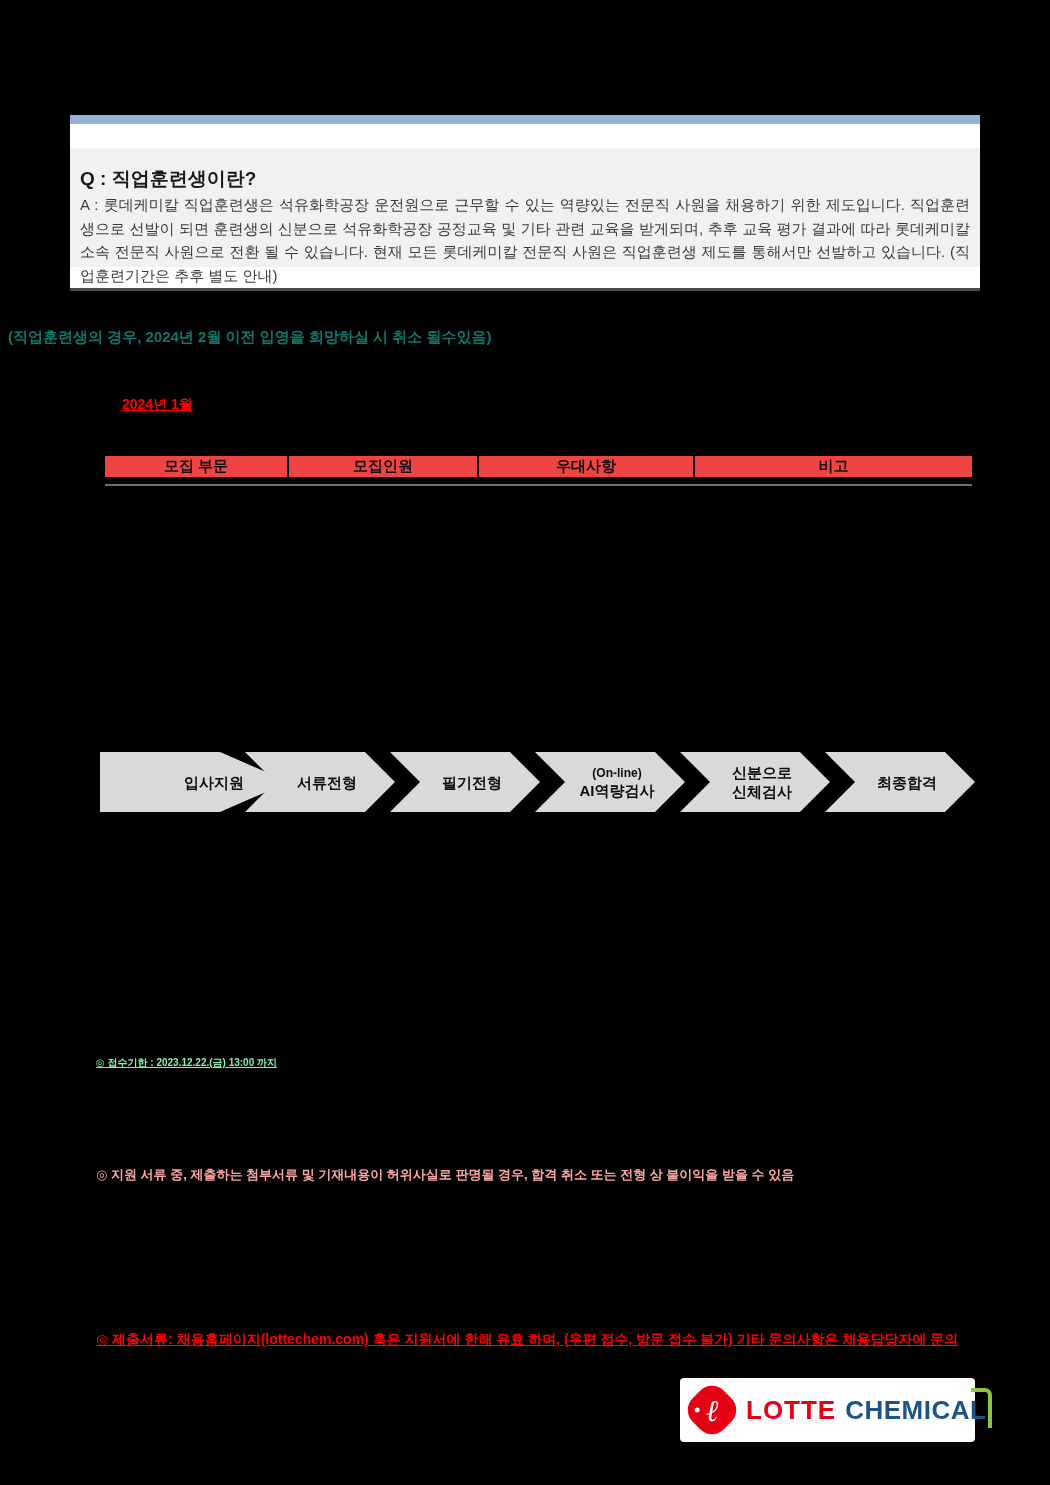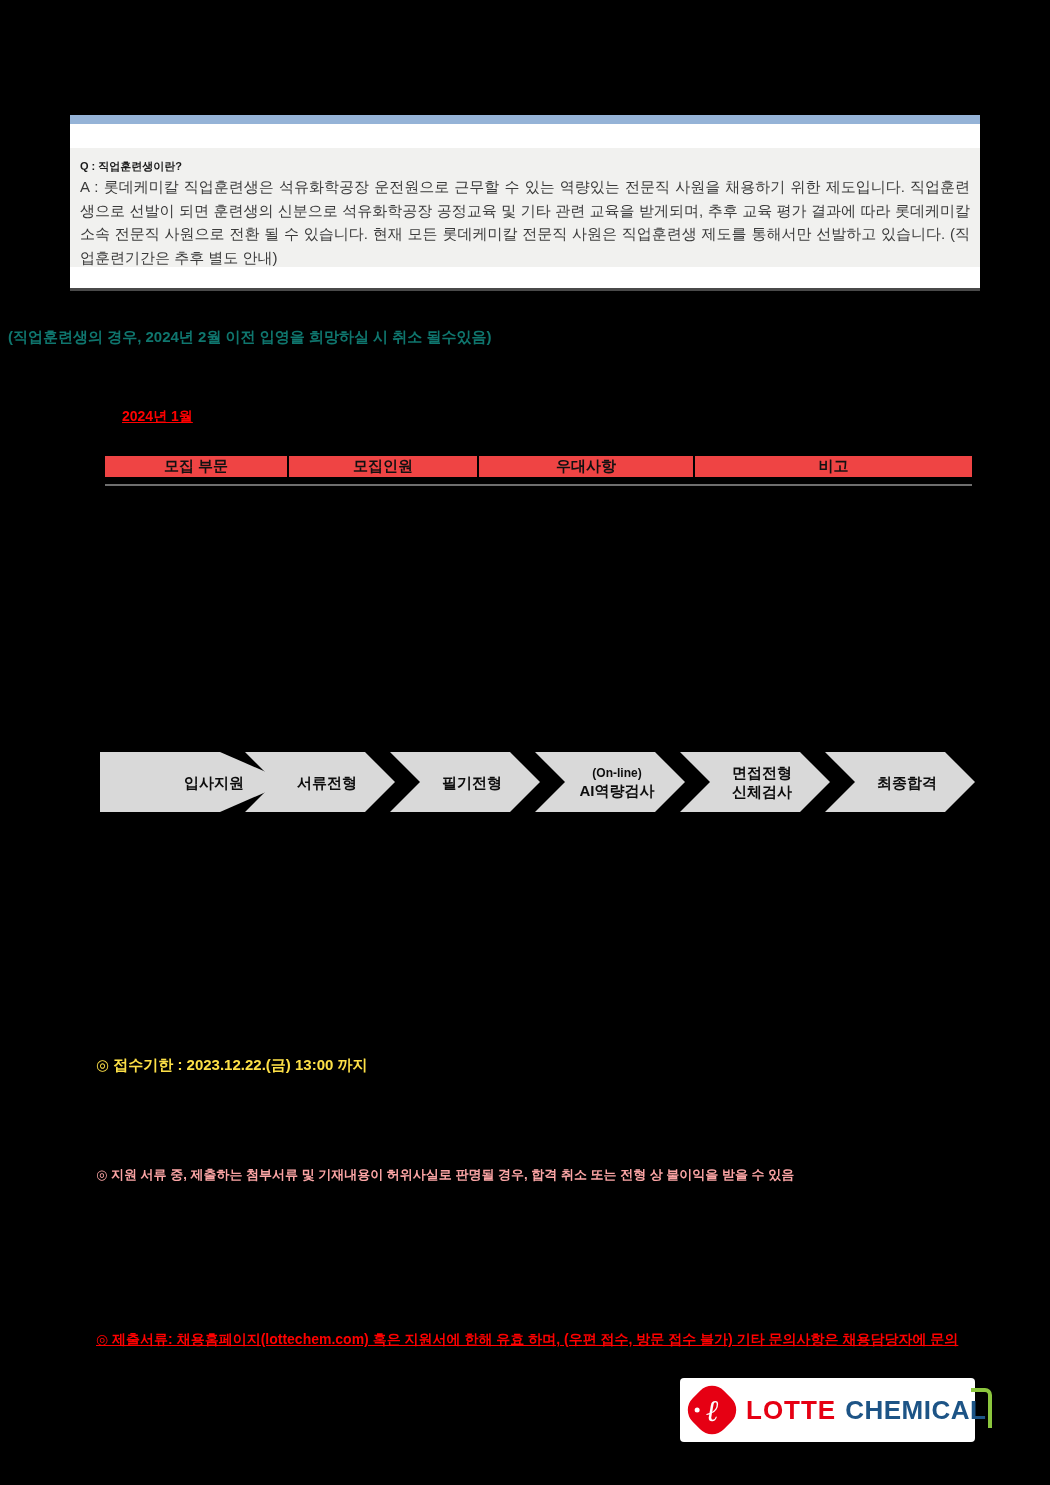--- a/index.html
+++ b/index.html
@@ -5,29 +5,29 @@
   html,body { margin:0; padding:0; background:#000; }
   .page {
     position:relative; width:1050px; height:1485px; background:#000;
     font-family:"Liberation Sans","DejaVu Sans",sans-serif; overflow:hidden;
   }
   
   .panel { position:absolute; left:70px; top:115px; width:910px; height:176px; background:#ffffff; }
   .accent-bar { position:absolute; top:0; left:0; width:100%; height:9px; background:#95B3D7; }
   .qa-box { position:absolute; top:33px; left:0; width:100%; height:119px; background:#F1F1EF;
             box-sizing:border-box; padding:11px 10px 0 10px; }
-  .qa-q { font-size:11px; font-weight:bold; color:#1a1a1a; margin:0 0 1px 0; }
+  .qa-q { font-size:19px; font-weight:bold; color:#1a1a1a; margin:7px 0 1px 0; }
   .qa-a { font-size:15px; line-height:23.5px; color:#3a3a3a; text-align:justify; margin:0; }
   .panel-divider { position:absolute; bottom:0; left:0; width:100%; height:3px; background:#4a4a4a; }
 
   
   .note { position:absolute; font-weight:bold; white-space:nowrap; }
   .note-center { left:0; top:328px; width:1050px; text-align:left; color:#0f766e; font-size:15px;margin-left:8px; }
-  .note-date { left:122px; top:396px; color:#FF0000; font-size:14px; text-decoration:underline;margin-top:12px; }
-  .note-deadline { left:96px; top:1056px; color:#fde047; font-size:15px; }
+  .note-date { left:122px; top:396px; color:#FF0000; font-size:14px; text-decoration:underline; }
+  .note-deadline { left:96px; top:1056px; color:#86efac; font-size:10px; text-decoration:underline; }
   .note-warning { left:96px; top:1166px; color:#fca5a5; font-size:13px; }
   .note-contact { left:96px; top:1331px; color:#FF0000; font-size:14px; text-decoration:underline; }
 
   
   .recruit-table { position:absolute; left:105px; top:453px; width:867px; }
   .thead { display:flex; border-top:3px solid #000; border-bottom:3px solid #000;
            background:#ef4444; height:27px; align-items:stretch; box-sizing:border-box; }
   .th { display:flex; align-items:center; justify-content:center; font-size:15px; font-weight:bold;
         color:#111; box-sizing:border-box; }
   .th + .th { border-left:2px solid #000; }
@@ -96,21 +96,21 @@
     <span>서류전형</span>
   </div>
   <div class="chev chev-next c3">
     <span>필기전형</span>
   </div>
   <div class="chev chev-next c4">
     <span class="small">(On-line)</span>
     <span>AI역량검사</span>
   </div>
   <div class="chev chev-next c5">
-    <span>면접전형</span>
+    <span>신분으로</span>
     <span>신체검사</span>
   </div>
   <div class="chev chev-next c6">
     <span>최종합격</span>
   </div>
 
   <div class="note note-deadline">◎ 접수기한 : 2023.12.22.(금) 13:00 까지</div>
   <div class="note note-warning">◎ 지원 서류 중, 제출하는 첨부서류 및 기재내용이 허위사실로 판명될 경우, 합격 취소 또는 전형 상 불이익을 받을 수 있음</div>
   <div class="note note-contact">◎ 제출서류: 채용홈페이지(lottechem.com) 혹은 지원서에 한해 유효 하며, (우편 접수, 방문 접수 불가) 기타 문의사항은 채용담당자에 문의</div>
 

